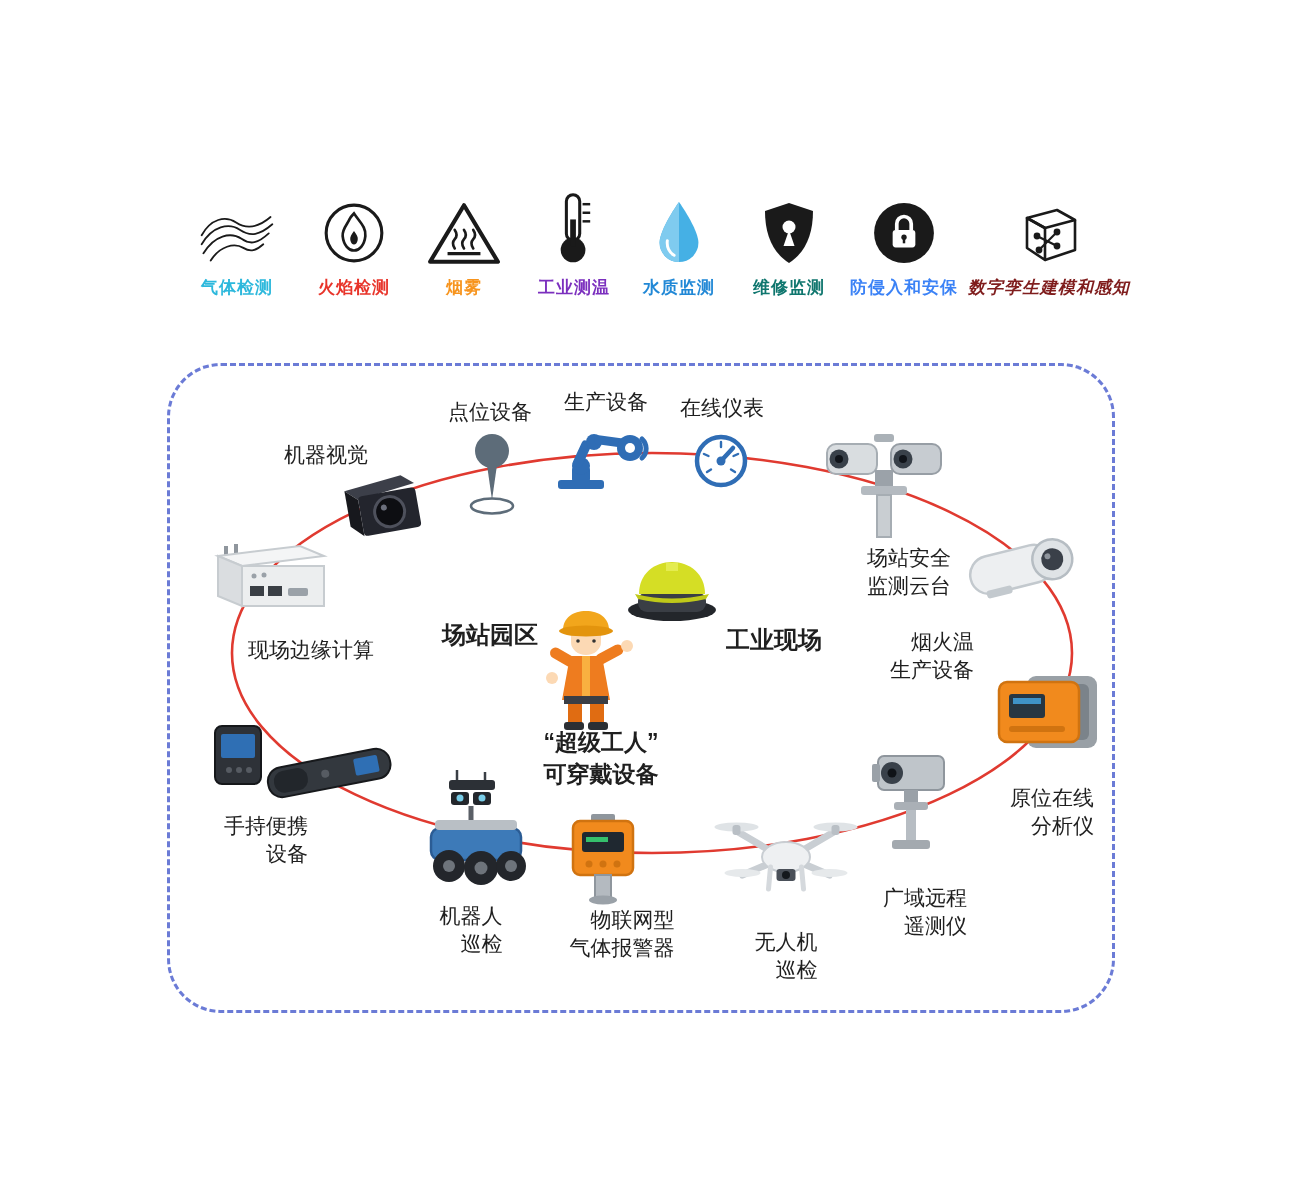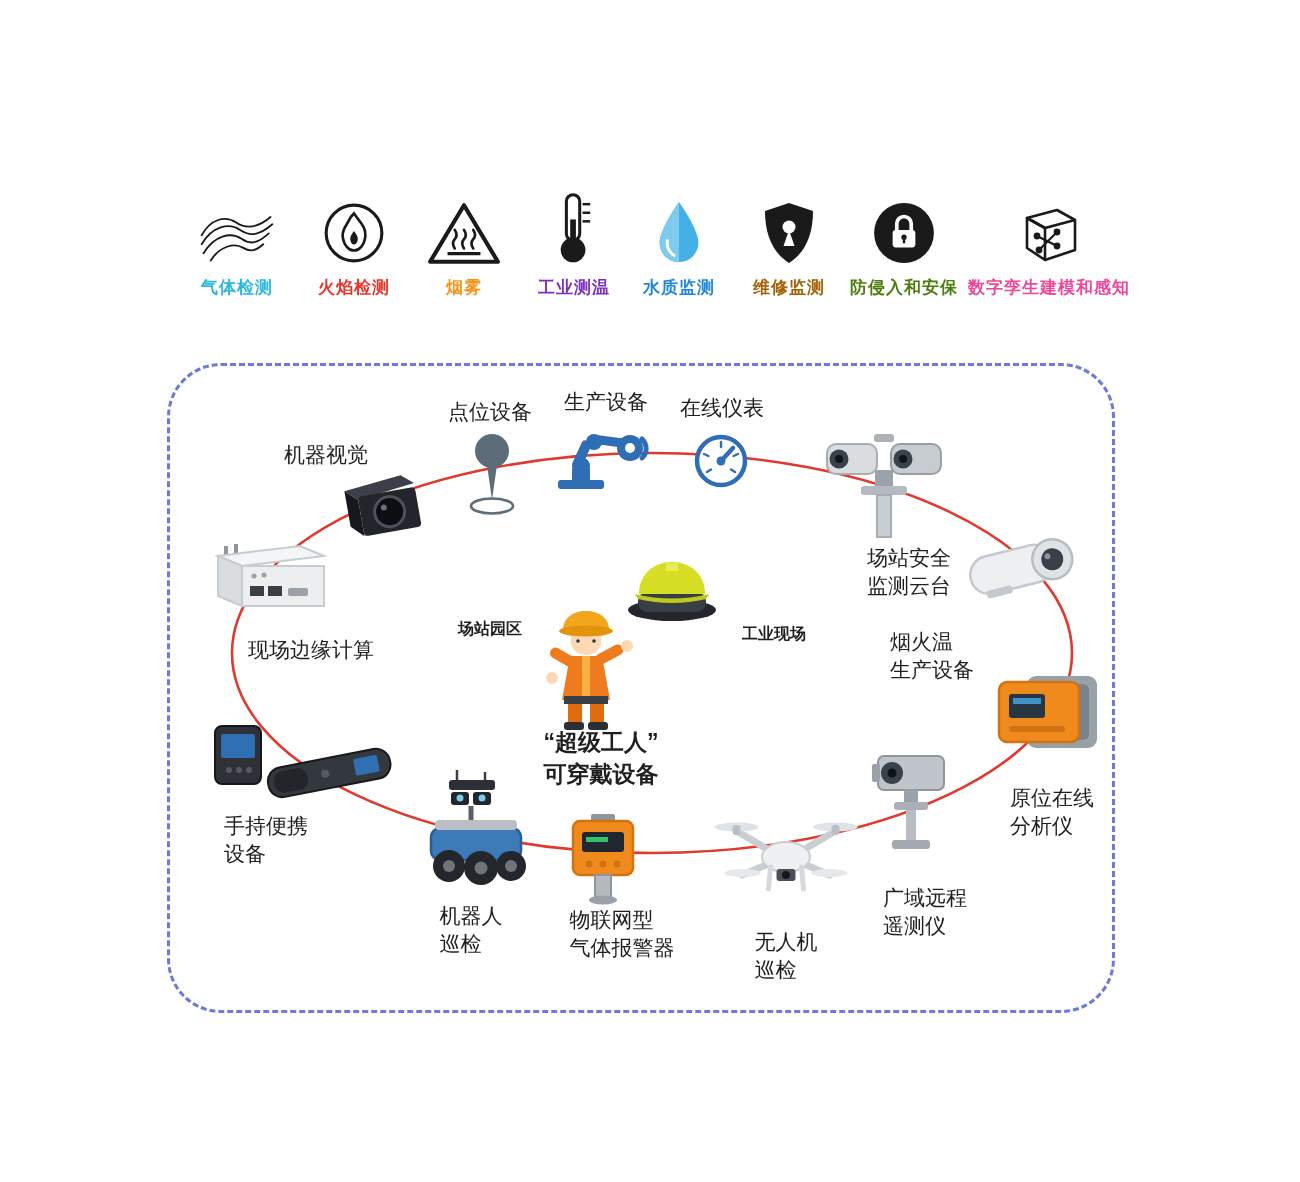--- a/index.html
+++ b/index.html
@@ -13,23 +13,23 @@
   .legend-icon-box{height:80px;display:flex;align-items:flex-end;justify-content:center;}
   .legend-label{margin-top:10px;font-size:17px;font-weight:700;white-space:nowrap;letter-spacing:1px;}
   
   .board{
     position:absolute;left:158px;top:363px;width:948px;height:650px;
     border:3px dashed #6b7bd6;border-radius:54px;box-sizing:border-box;
   }
   .ring{position:absolute;left:0;top:0;pointer-events:none;}
   
   .node-label{
-    font-size:21px;line-height:1.35;text-align:left;white-space:pre-line;color:#1f1f1f;
+    font-size:21px;line-height:1.35;text-align:right;white-space:pre-line;color:#1f1f1f;
   }
-  .zone-title{font-size:16px;font-weight:700;white-space:nowrap;}
+  .zone-title{font-size:24px;font-weight:700;white-space:nowrap;}
   .wearable-label{font-size:23px;font-weight:700;line-height:1.4;text-align:right;white-space:pre-line;}
   svg{display:block;}
 </style>
 </head>
 <body>
 
 <div class="canvas">
 
   <div class="legend-item" style="left:228px">
     <div class="legend-icon-box">
@@ -99,34 +99,34 @@
   </div>
 
   <div class="legend-item" style="left:780px">
     <div class="legend-icon-box">
       <svg viewBox="0 0 58 66" width="58" height="66">
         <path d="M29 3 L53 11 C53 34 46 52 29 63 C12 52 5 34 5 11 Z" fill="#1a1a1a"></path>
         <circle cx="29" cy="27" r="6.5" fill="#fff"></circle>
         <path d="M29 30 L23.5 46 L34.5 46 Z" fill="#fff"></path>
       </svg>
     </div>
-    <div class="legend-label" style="color: #a16207;">维修监测</div>
+    <div class="legend-label" style="color: #0f766e;">维修监测</div>
   </div>
 
   <div class="legend-item" style="left:895px">
     <div class="legend-icon-box">
       <svg viewBox="0 0 64 64" width="66" height="66">
         <circle cx="32" cy="32" r="29" fill="#1a1a1a"></circle>
         <path d="M25 29 v-6 a7 7 0 0 1 14 0 v6" fill="none" stroke="#fff" stroke-width="3.6"></path>
         <rect x="21" y="29" width="22" height="17" rx="3" fill="#fff"></rect>
         <circle cx="32" cy="36" r="2.6" fill="#1a1a1a"></circle>
         <rect x="30.8" y="37" width="2.4" height="5" fill="#1a1a1a"></rect>
       </svg>
     </div>
-    <div class="legend-label" style="color: #4d7c0f; text-align: right;">防侵入和安保</div>
+    <div class="legend-label" style="color: #3b82f6; text-align: right;">防侵入和安保</div>
   </div>
 
   <div class="legend-item" style="left:1040px">
     <div class="legend-icon-box">
       <svg viewBox="0 0 72 64" width="72" height="64">
         <g fill="none" stroke="#1a1a1a" stroke-width="2.6" stroke-linejoin="round">
           <path d="M14 16 L44 8 L62 18 L32 26 Z"></path>
           <path d="M14 16 L14 46 L32 58 L32 26 Z"></path>
           <path d="M62 18 L62 48 L32 58"></path>
         </g>
@@ -135,21 +135,21 @@
           <line x1="44" y1="30" x2="26" y2="48"></line>
         </g>
         <g fill="#1a1a1a">
           <circle cx="24" cy="34" r="3.4"></circle>
           <circle cx="44" cy="44" r="3.4"></circle>
           <circle cx="44" cy="30" r="3.4"></circle>
           <circle cx="26" cy="48" r="3.4"></circle>
         </g>
       </svg>
     </div>
-    <div class="legend-label" style="color: #ec4899;">数字孪生建模和感知</div>
+    <div class="legend-label" style="color: #7f1d1d; font-style: italic;">数字孪生建模和感知</div>
   </div>
 
   <div class="board"></div>
 
   <svg class="ring" width="1300" height="1182">
     <ellipse cx="643" cy="653" rx="420" ry="200" fill="none" stroke="#e03a30" stroke-width="2.6"></ellipse>
   </svg>
 
   <div class="cx node-label" style="left:317px;top:441px">机器视觉</div>
   <div class="cx" style="left:372px;top:463px">

